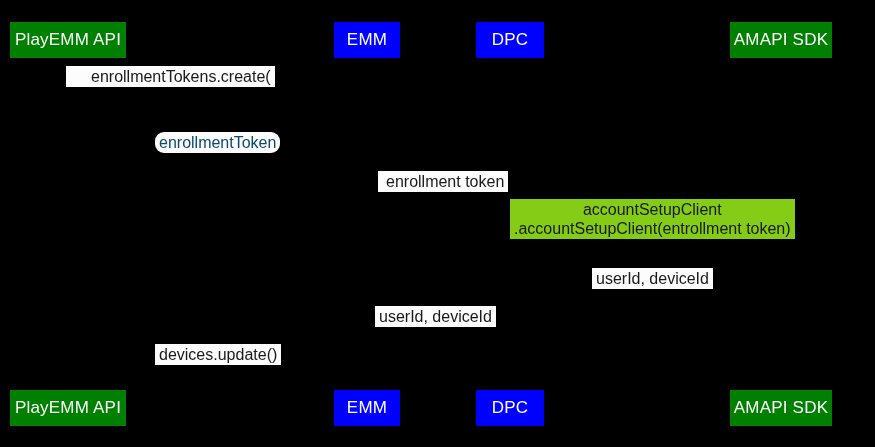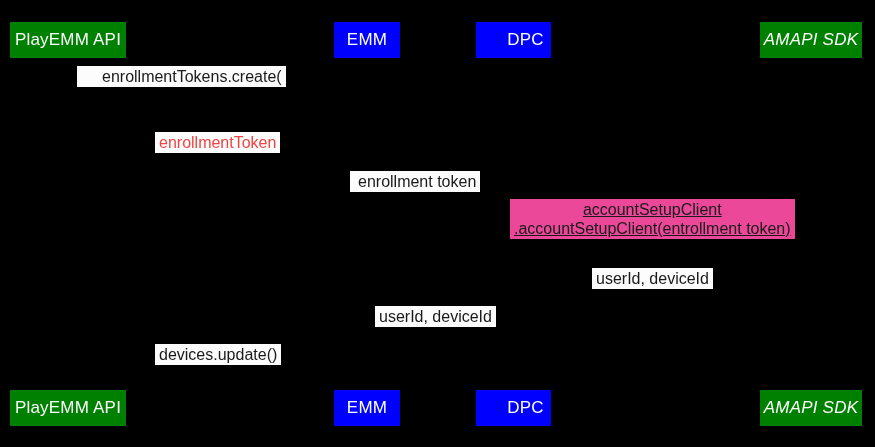--- a/index.html
+++ b/index.html
@@ -24,37 +24,37 @@
     justify-content: center;
     color: #ffffff;
     font-size: 17px;
     letter-spacing: 0.2px;
     white-space: nowrap;
   }
   .row-top    { top: 22px; }
   .row-bottom { top: 390px; }
   .a-playemm  { left: 10px;  width: 116px; }
   .a-emm      { left: 334px; width: 66px;  }
-  .a-dpc      { left: 476px; width: 51px; padding-left: 24px;  }
-  .a-amapi    { left: 760px; width: 102px; font-style: italic; }
+  .a-dpc      { left: 476px; width: 68px;  }
+  .a-amapi    { left: 730px; width: 102px; }
   
   .msg {
     position: absolute;
     background: #fcfcfc;
     color: #1a1a1a;
     font-size: 16px;
     line-height: 19px;
     text-align: center;
     padding: 1px 4px;
     white-space: nowrap;
   }
   .msg span { display: block; }
-  .m1 { left: 77px;  top: 66px; padding-left: 25px;  }
+  .m1 { left: 66px;  top: 66px; padding-left: 25px;  }
   .m2 { left: 155px; top: 132px; }
-  .m3 { left: 350px; top: 171px; padding-left: 8px; }
+  .m3 { left: 378px; top: 171px; padding-left: 8px; }
   .m4 { left: 510px; top: 199px; }
   .m5 { left: 592px; top: 268px; }
   .m6 { left: 375px; top: 306px; }
   .m7 { left: 155px; top: 344px; }
 </style>
 </head>
 <body>
 
 <div class="stage" style="background-color: rgb(0, 0, 0);">
 
@@ -67,27 +67,27 @@
   <div class="actor row-top a-dpc" style="background-color: rgb(0, 0, 255); color: rgb(255, 255, 255);">
     <span>DPC</span>
   </div>
   <div class="actor row-top a-amapi" style="background-color: rgb(0, 128, 0); color: rgb(255, 255, 255);">
     <span>AMAPI SDK</span>
   </div>
 
   <div class="msg m1" style="background-color: rgb(252, 252, 252); color: rgb(26, 26, 26);">
     <span>enrollmentTokens.create(</span>
   </div>
-  <div class="msg m2" style="background-color: rgb(252, 252, 252); color: #ef4444;">
+  <div class="msg m2" style="background-color: rgb(252, 252, 252); color: #0c4a6e; border-radius: 9px;">
     <span>enrollmentToken</span>
   </div>
   <div class="msg m3" style="background-color: rgb(252, 252, 252); color: rgb(26, 26, 26);">
     <span>enrollment token</span>
   </div>
-  <div class="msg m4" style="background-color: #ec4899; color: rgb(26, 26, 26); text-decoration: underline;">
+  <div class="msg m4" style="background-color: #84cc16; color: rgb(26, 26, 26);">
     <span>accountSetupClient</span>
     <span>.accountSetupClient(entrollment token)</span>
   </div>
   <div class="msg m5" style="background-color: rgb(252, 252, 252); color: rgb(26, 26, 26);">
     <span>userId, deviceId</span>
   </div>
   <div class="msg m6" style="background-color: rgb(252, 252, 252); color: rgb(26, 26, 26);">
     <span>userId, deviceId</span>
   </div>
   <div class="msg m7" style="background-color: rgb(252, 252, 252); color: rgb(26, 26, 26); text-align: center;">

